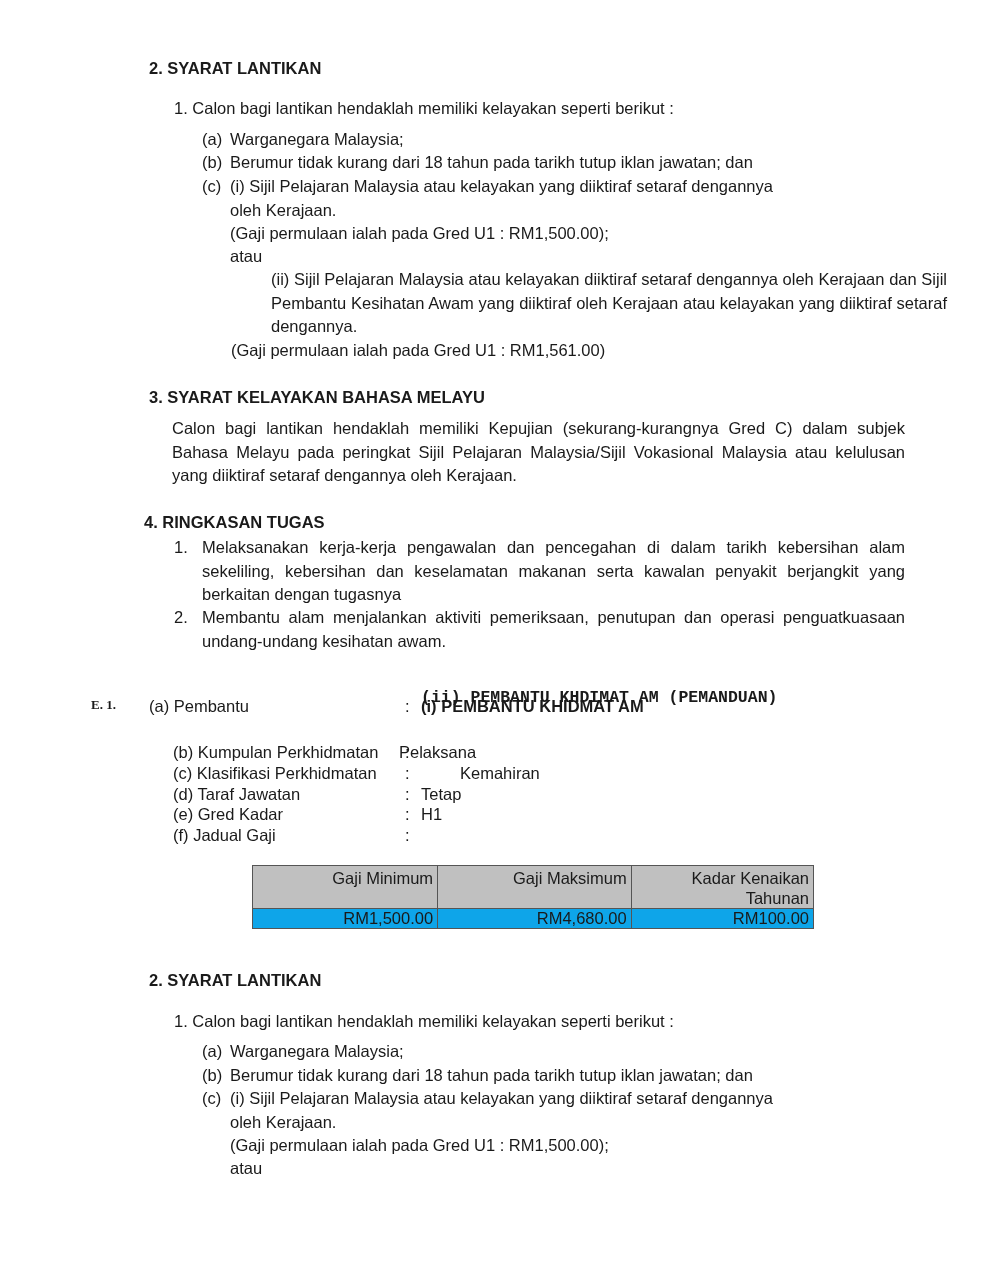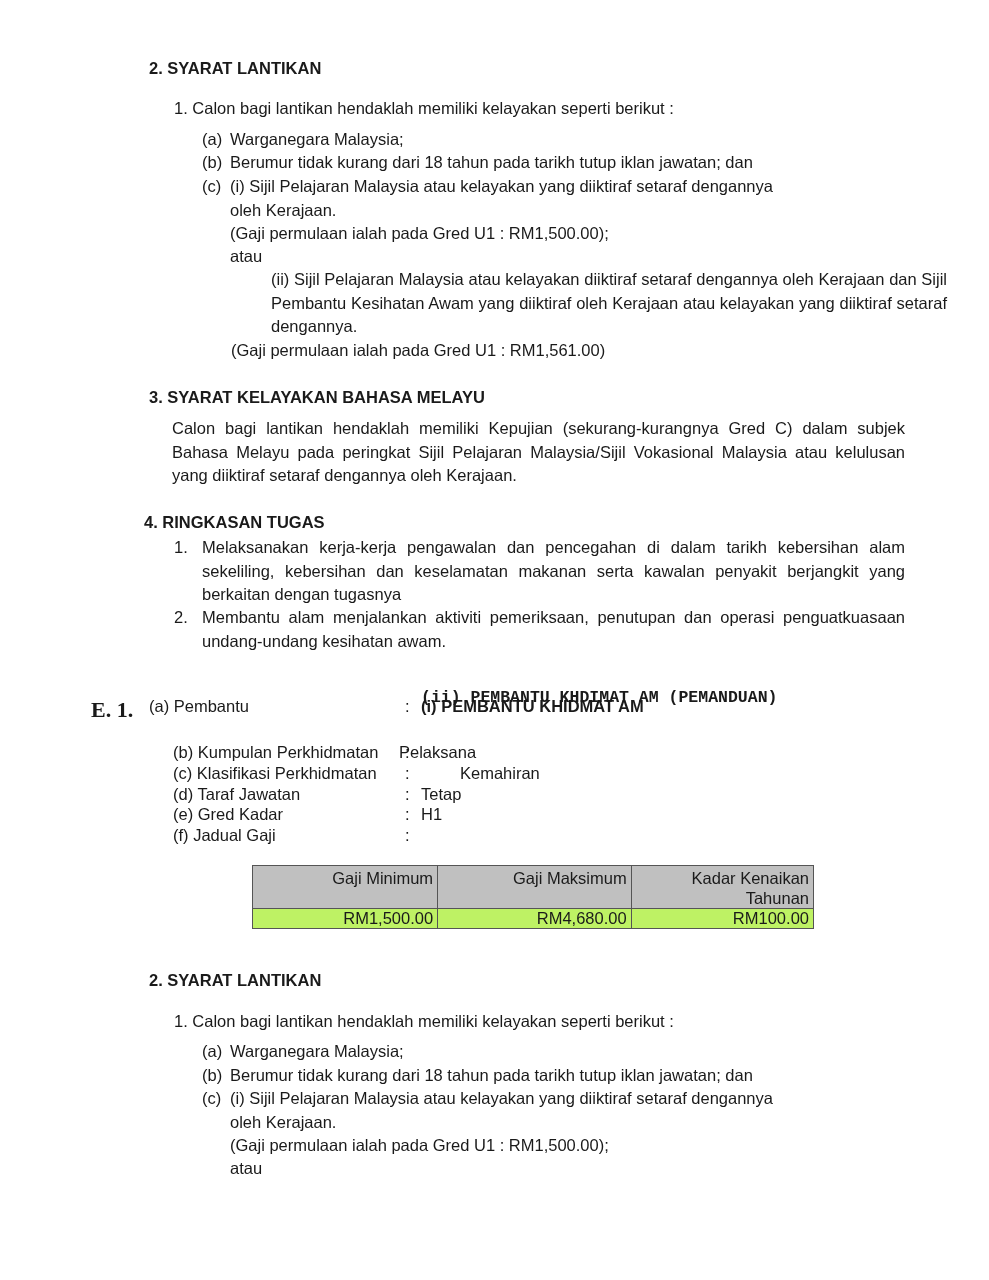--- a/index.html
+++ b/index.html
@@ -4,30 +4,30 @@
 <style>
   html, body { margin: 0; padding: 0; background: #ffffff; }
   body {
     width: 989px; height: 1280px; position: relative; overflow: hidden;
     font-family: "Liberation Sans", sans-serif; color: #1a1a1a; font-size: 16.5px;
   }
   .abs { position: absolute; white-space: nowrap; }
   .h { font-weight: bold; font-size: 16.5px; }
   .line { line-height: 23.5px; }
   .just { text-align: justify; text-align-last: left; white-space: normal; }
-  .serif { font-family: "Liberation Serif", serif; font-weight: bold; font-size: 22px; }
+  .serif { font-family: "Liberation Serif", serif; font-weight: bold; font-size: 13px; }
   table.sal {
     position: absolute; left: 252px; top: 865px; width: 562px;
     border-collapse: collapse; font-size: 16.5px;
   }
   table.sal th, table.sal td {
     border: 1px solid #555; text-align: right; font-weight: normal; padding: 0 4px;
   }
   table.sal th { background: #c0c0c0; height: 40px; vertical-align: top; line-height: 20px; padding-top: 2px; }
-  table.sal td { height: 19px; line-height: 19px; background: #bef264; }
+  table.sal td { height: 19px; line-height: 19px; background: #0ea5e9; }
 </style>
 </head>
 <body>
 
 <div class="abs h" style="left:149px; top:59px;">2.  SYARAT LANTIKAN</div>
 <div class="abs" style="left:174px; top:99px;">1. Calon bagi lantikan hendaklah memiliki kelayakan seperti berikut :</div>
 
 <div>
   <div class="abs line" style="left:202px; top:128px;">
     <span>(a)</span>

